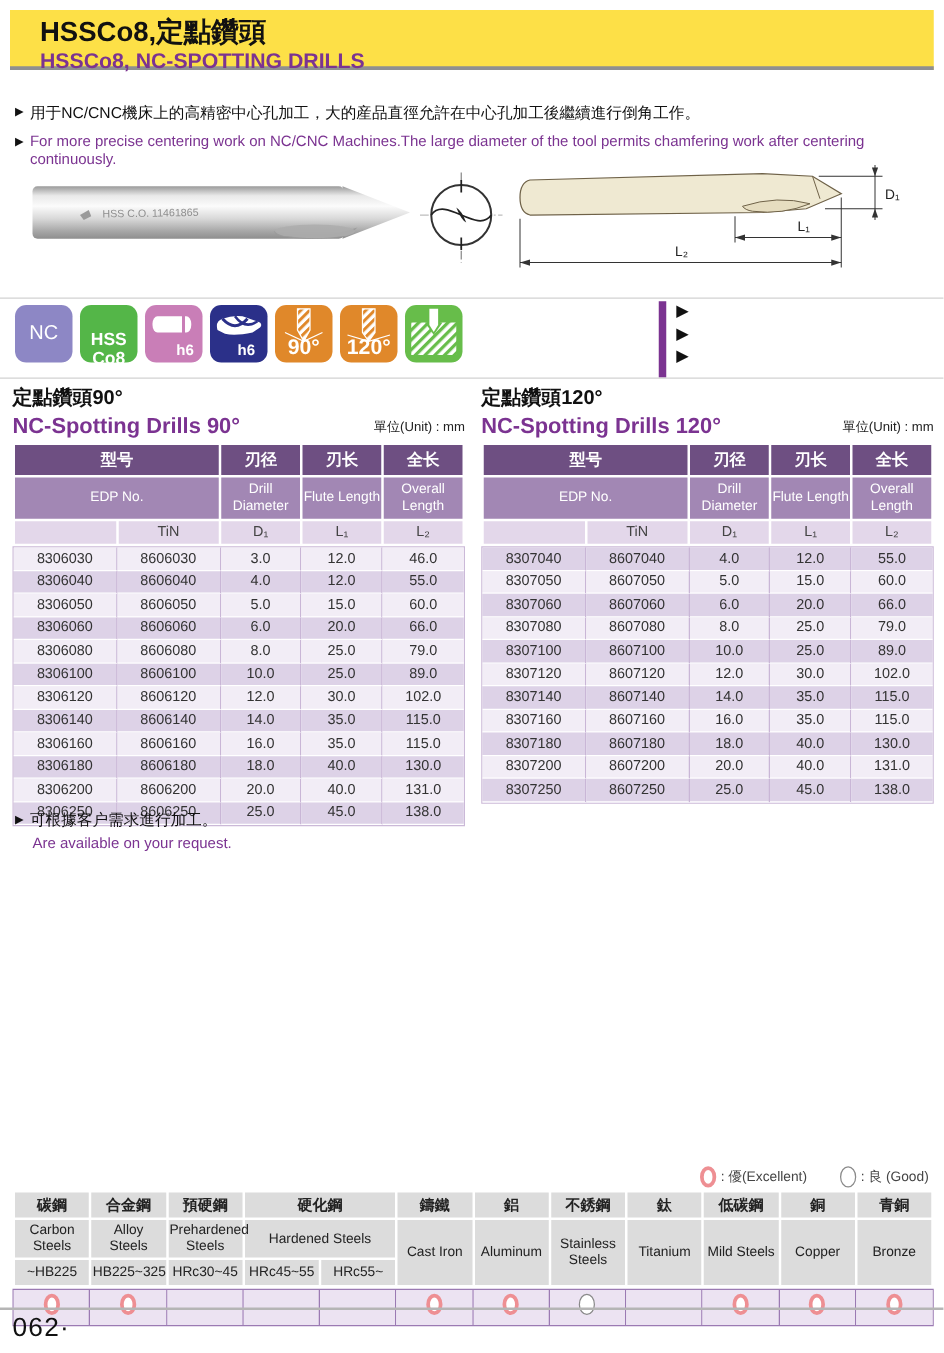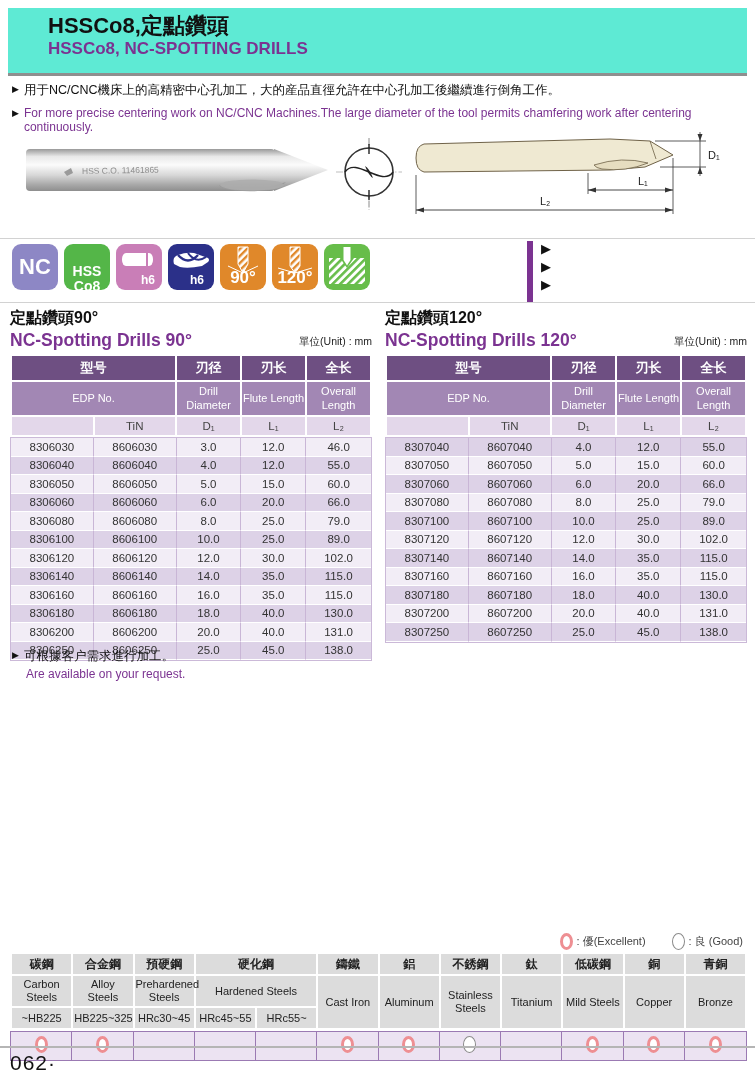--- a/index.html
+++ b/index.html
@@ -1,21 +1,21 @@
 <!DOCTYPE html>
 <html><head>
 <meta charset="utf-8">
 <style>
   html,body{margin:0;padding:0;background:#fff;}
   body{font-family:"Liberation Sans","DejaVu Sans",sans-serif;-webkit-font-smoothing:antialiased;}
   #page{position:relative;width:755px;height:1082px;background:#ffffff;overflow:hidden;}
 
   
-  .hdr{position:absolute;left:8px;top:8px;right:8px;height:68px;background:#5eead4;
-       border-bottom:3px solid #8f8f8f;padding:6px 0 0 40px;box-sizing:border-box;}
+  .hdr{position:absolute;left:8px;top:8px;right:8px;height:48px;background:#fde047;
+       border-bottom:3px solid #8f8f8f;padding:6px 0 0 24px;box-sizing:border-box;}
   .hdr-cjk{font-size:22px;font-weight:bold;color:#111;line-height:1.1;}
   .hdr-en{font-size:17px;font-weight:bold;color:#7b3391;line-height:1.25;}
 
   
   .intro{position:absolute;left:12px;top:82px;right:10px;}
   .bullet-line{display:flex;align-items:flex-start;margin-bottom:7px;}
   .tri{font-size:9px;color:#111;margin:2px 5px 0 0;flex:0 0 auto;}
   .b-cjk{font-size:12.5px;color:#111;}
   .b-en{font-size:12px;color:#7b3391;}
 
@@ -29,21 +29,21 @@
   
   .badges{position:absolute;left:12px;top:244px;height:56px;display:flex;gap:6px;}
   .badge{position:relative;width:46px;height:46px;border-radius:9px;flex:0 0 auto;}
   .badge-nc{background:#8d87c5;}
   .badge-hss{background:#54b648;}
   .badge-pink{background:#c97eb7;}
   .badge-navy{background:#2b3089;}
   .badge-orange{background:#e0882a;}
   .badge-green{background:#67bd4a;}
   .badge .big{position:absolute;inset:0;display:flex;align-items:center;justify-content:center;
-     color:#fff;font-weight:bold;font-size:22px;}
+     color:#fff;font-weight:normal;font-size:16px;}
   .badge .two{position:absolute;inset:0;display:flex;flex-direction:column;align-items:center;justify-content:center;
      color:#fff;font-weight:bold;font-size:14px;line-height:1.05;margin-top:24px;}
   .badge .corner{position:absolute;bottom:3px;right:7px;color:#fff;font-weight:bold;font-size:12px;}
   .badge .bottomc{position:absolute;bottom:2px;left:0;right:0;text-align:center;color:#fff;font-weight:bold;font-size:17px;}
   .cyl{position:absolute;top:9px;left:6px;width:31px;height:13px;border-radius:4px/6px;
      background:linear-gradient(90deg,#fff 0 24px,#c97eb7 24px 26px,#fff 26px);}
   .accent-bar{position:absolute;left:527px;top:241px;width:6px;height:61px;background:#7b3391;}
   .arrow-col{position:absolute;left:541px;top:242px;display:flex;flex-direction:column;gap:5px;}
   .arrow-col span{font-size:13px;color:#111;line-height:1;}
 

